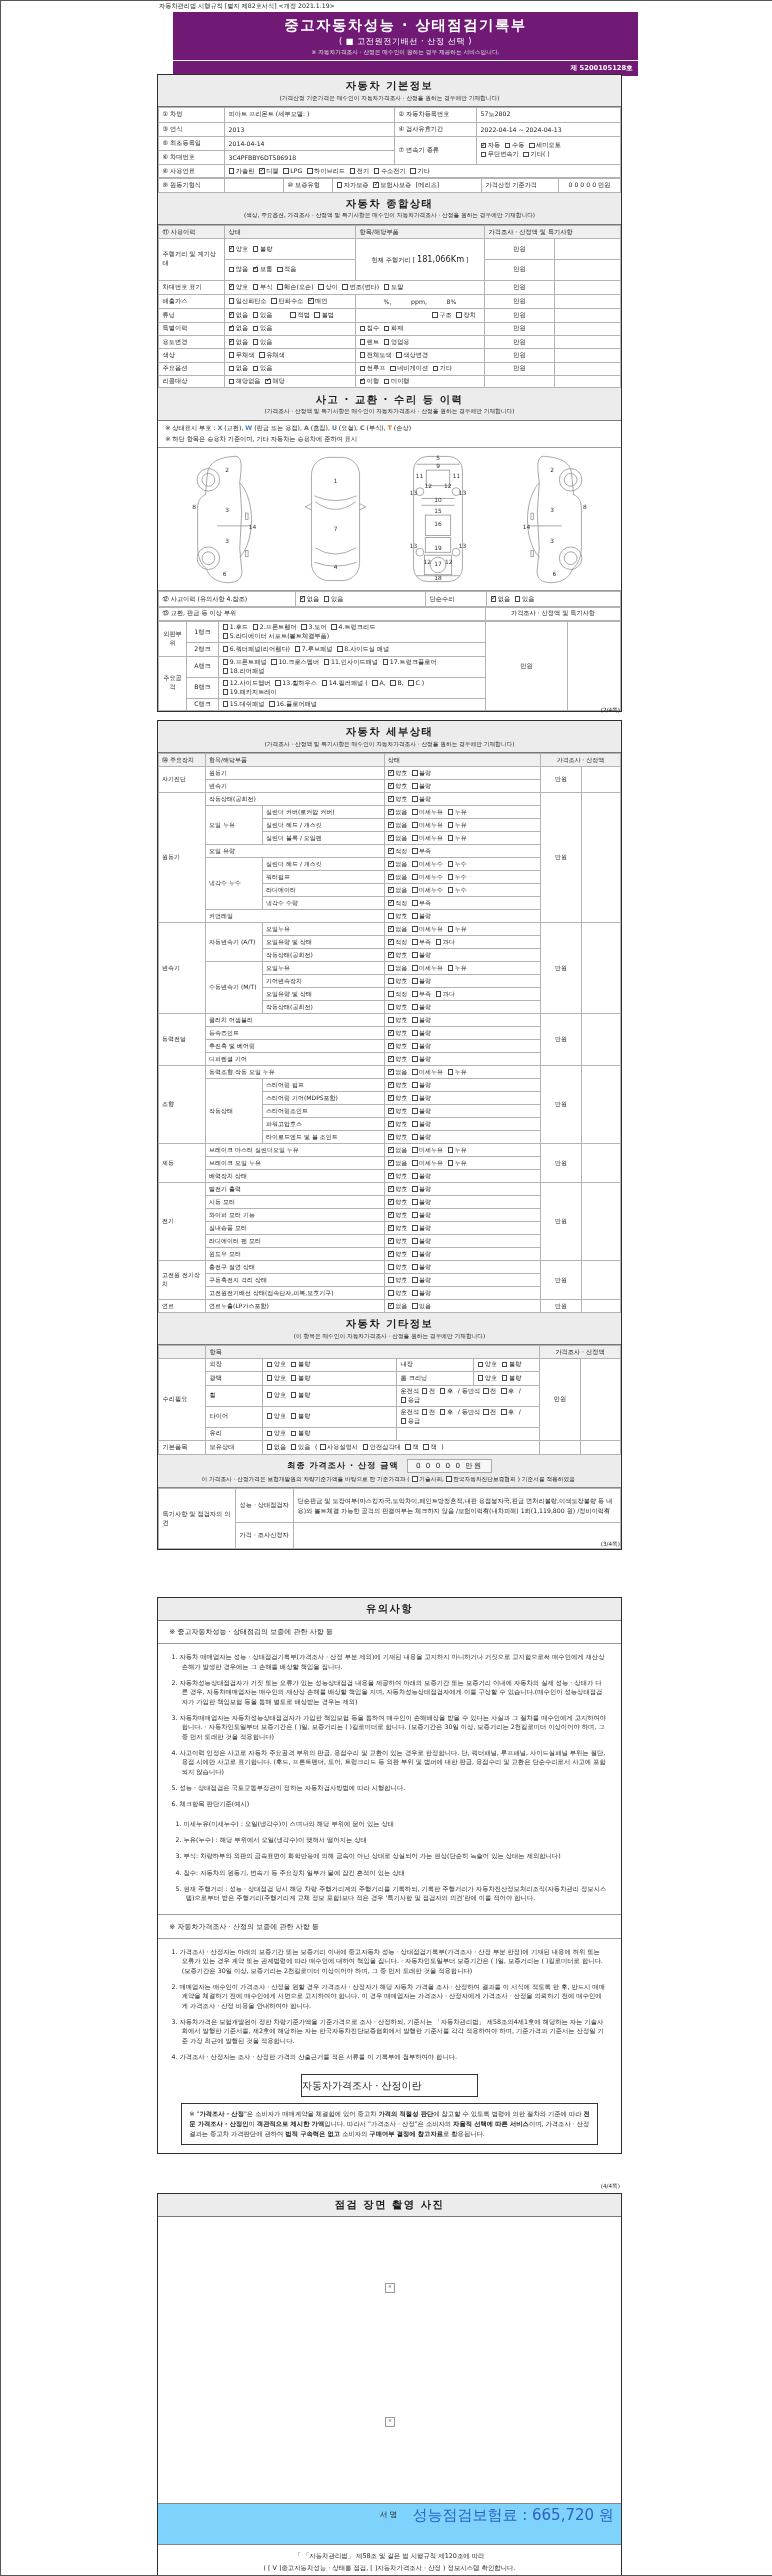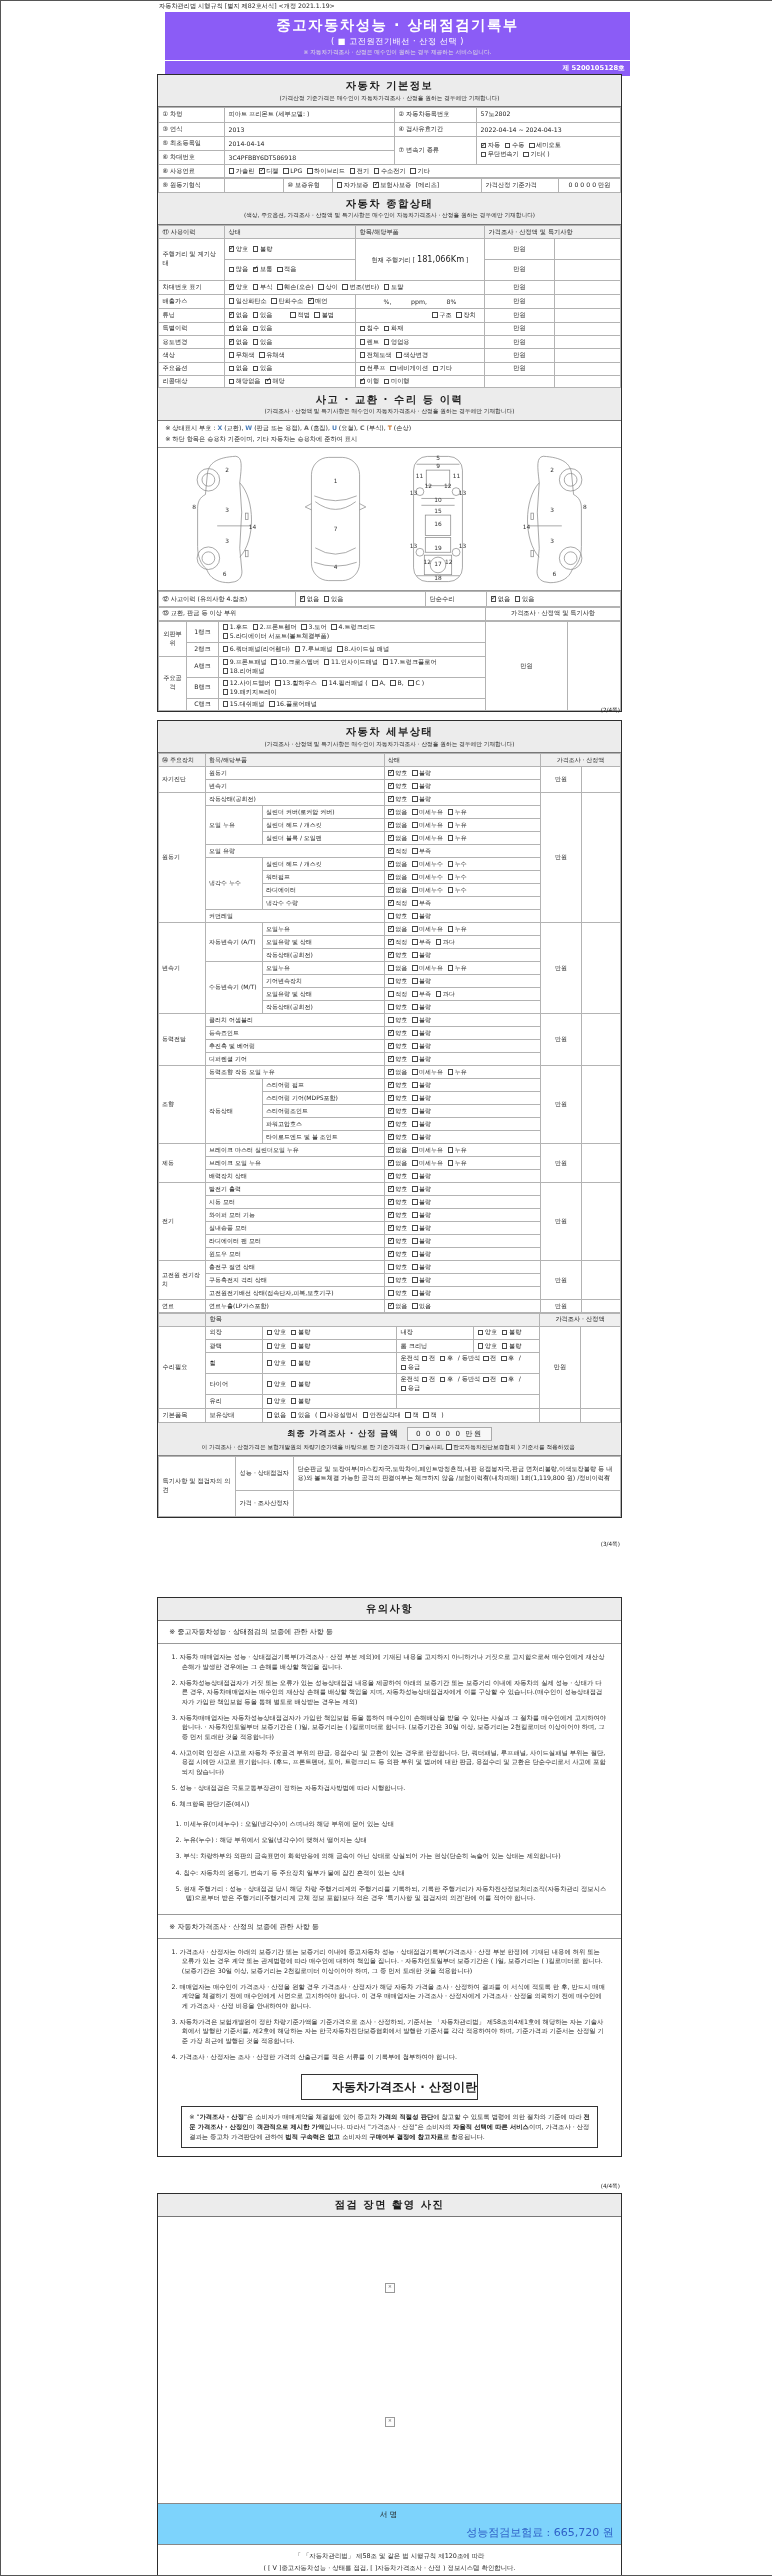--- a/index.html
+++ b/index.html
@@ -1,21 +1,21 @@
 <!DOCTYPE html>
 <html style="font-size:8.2px"><head>
 <meta charset="utf-8">
 <style>
   html,body{margin:0;padding:0;background:#fff;}
   .pg{position:relative;width:773px;height:2576px;background:#fff;border:0.5px solid #555;
       box-sizing:border-box;overflow:hidden;
       font-family:"DejaVu Sans","Liberation Sans",sans-serif;color:#1c1c1c;}
   .topnote{position:absolute;top:1px;left:158px;font-size:6.2px;}
   
-  .hdr{position:absolute;top:10.8px;left:164px;width:465px;background:#8b5cf6;color:#fff;box-sizing:border-box;}
+  .hdr{position:absolute;top:10.8px;left:172px;width:465px;background:#701a75;color:#fff;box-sizing:border-box;}
   .hdr-main{text-align:center;padding:4.6px 0 3.6px;}
   .hdr-title{font-size:14.4px;font-weight:bold;letter-spacing:1.5px;}
   .hdr-sub{font-size:8.2px;margin-top:1px;letter-spacing:0.5px;}
   .hdr-note{font-size:5.7px;color:#e2e2e2;margin-top:1.5px;}
   .hdr-no{border-top:1px solid #fff;font-size:6.7px;font-weight:bold;padding:2.6px 5.2px 3.1px;text-align:right;}
   
   .blk{position:absolute;left:156px;width:465px;border:1px solid #2d2d2d;background:#fff;box-sizing:border-box;}
   #blk1{top:73px;} #blk2{top:719px;} #blk3{top:1596px;} #blk4{top:2192px;height:392px;}
   .mark{position:absolute;right:152px;font-size:5.7px;}
   #mk2{top:706px;} #mk3{top:1540px;} #mk4{top:2182px;}
@@ -51,30 +51,30 @@
   .final{background:#ececec;border-bottom:0.5px solid #888;text-align:center;padding:4.1px 0 3.1px;}
   .flabel{font-size:8.2px;font-weight:bold;margin-right:8.2px;letter-spacing:1px;}
   .famount{display:inline-block;background:#f7f7f7;border:0.5px solid #aaa;padding:1px 8.2px;font-size:7.2px;letter-spacing:1.5px;}
   .fnote{font-size:5.7px;margin-top:2.6px;}
   .fnote .opt{margin-right:2.1px;}
   
   .nsub{border-bottom:0.5px solid #999;padding:6.2px 11.3px;font-size:7px;}
   .nbody{padding:8.2px 13.4px 4.1px;}
   .ni{font-size:6.3px;line-height:1.5;margin:0 0 6.7px;padding-left:10.3px;text-indent:-10.3px;}
   .ndefs{padding:0 13.4px 5.2px 17.5px;}
-  .pbox{width:175px;margin:2.1px auto 5.2px;border:1px solid #333;text-align:right;font-weight:bold;font-size:12px;padding:3.6px 0;}
+  .pbox{width:175px;margin:2.1px auto 5.2px;border:1px solid #333;text-align:left;font-weight:normal;font-size:10px;padding:3.6px 0;}
   .dbox{margin:0 23px 8.2px;border:1px solid #333;padding:5.2px 7.2px;font-size:6.3px;line-height:1.6;}
   
   .parea{position:relative;height:286px;border-bottom:0.5px solid #888;}
   .bimg{position:absolute;left:calc(50% - 4.1px);width:7.7px;height:8.8px;border:0.5px solid #999;background:#fdfdfd;}
   .bimg::before{content:"✕";position:absolute;left:1.5px;top:0.5px;font-size:4.6px;color:#777;}
   #bimg1{top:66px;} #bimg2{top:200px;}
   .sband{position:relative;background:#7dd3fc;border-bottom:0.5px solid #888;height:40px;}
   .sttl{text-align:center;font-size:7.7px;padding-top:6.2px;letter-spacing:2.1px;}
-  .fee{position:absolute;right:7.2px;bottom:4px;color:#2e5fc7;font-size:11px;}
+  .fee{position:absolute;right:7.2px;bottom:19px;color:#2e5fc7;font-size:15px;}
   .confirm{padding:6.7px 5.2px 0;text-align:center;font-size:6.4px;line-height:1.8;}
 </style>
 </head>
 <body>
 
 <div class="pg">
 
   <div class="topnote">자동차관리법 시행규칙 [별지 제82호서식] &lt;개정 2021.1.19&gt;</div>
 
   <div class="hdr">
@@ -618,20 +618,24 @@
           <tr>
             <td class="dev" rowspan="1">연료</td>
             <td class="item" colspan="2">연료누출(LP가스포함)</td>
             <td class="state"><span class="opt"><span class="bx chk"></span><span class="olb">없음</span></span><span class="opt"><span class="bx"></span><span class="olb">있음</span></span></td>
             <td class="cnt" rowspan="1">만원</td>
             <td class="" rowspan="1"></td>
           </tr>
         </tbody>
     </table>
 
+    <div class="band">
+      <div class="bt">자동차 기타정보</div>
+      <div class="bs">(이 항목은 매수인이 자동차가격조사 · 산정을 원하는 경우에만 기재합니다)</div>
+    </div>
 
     <table>
       <colgroup>
           <col style="width:47px">
           <col style="width:57px">
           <col style="width:134px">
           <col style="width:77px">
           <col style="width:66px">
           <col style="width:41px">
           <col>

